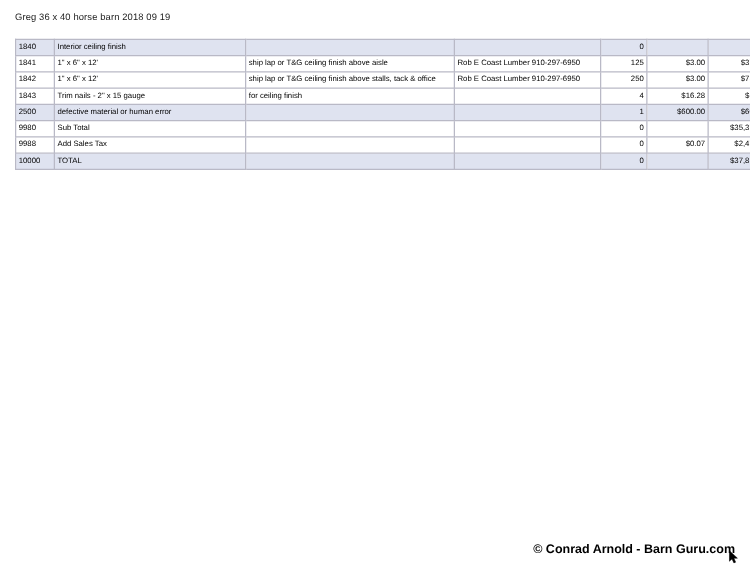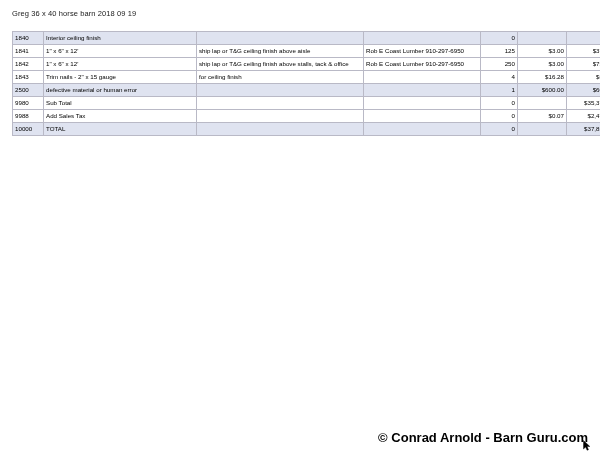--- a/index.html
+++ b/index.html
@@ -56,21 +56,21 @@
 
   tr.shade td { background: #dfe3f0; }
   tr.plain td { background: #ffffff; }
   tr.sub td   { background: #ffffff; }
   tr.grand td { background: #dfe3f0; }
 
   .footer {
     position: absolute;
     right: 12px;
     bottom: 11px;
-    font-size: 13px;
+    font-size: 10px;
     font-weight: bold;
     color: #000000;
     white-space: nowrap;
     margin-left: 13px;
   }
   .cursor {
     position: absolute;
     right: 9px;
     bottom: 5px;
     width: 8px;

